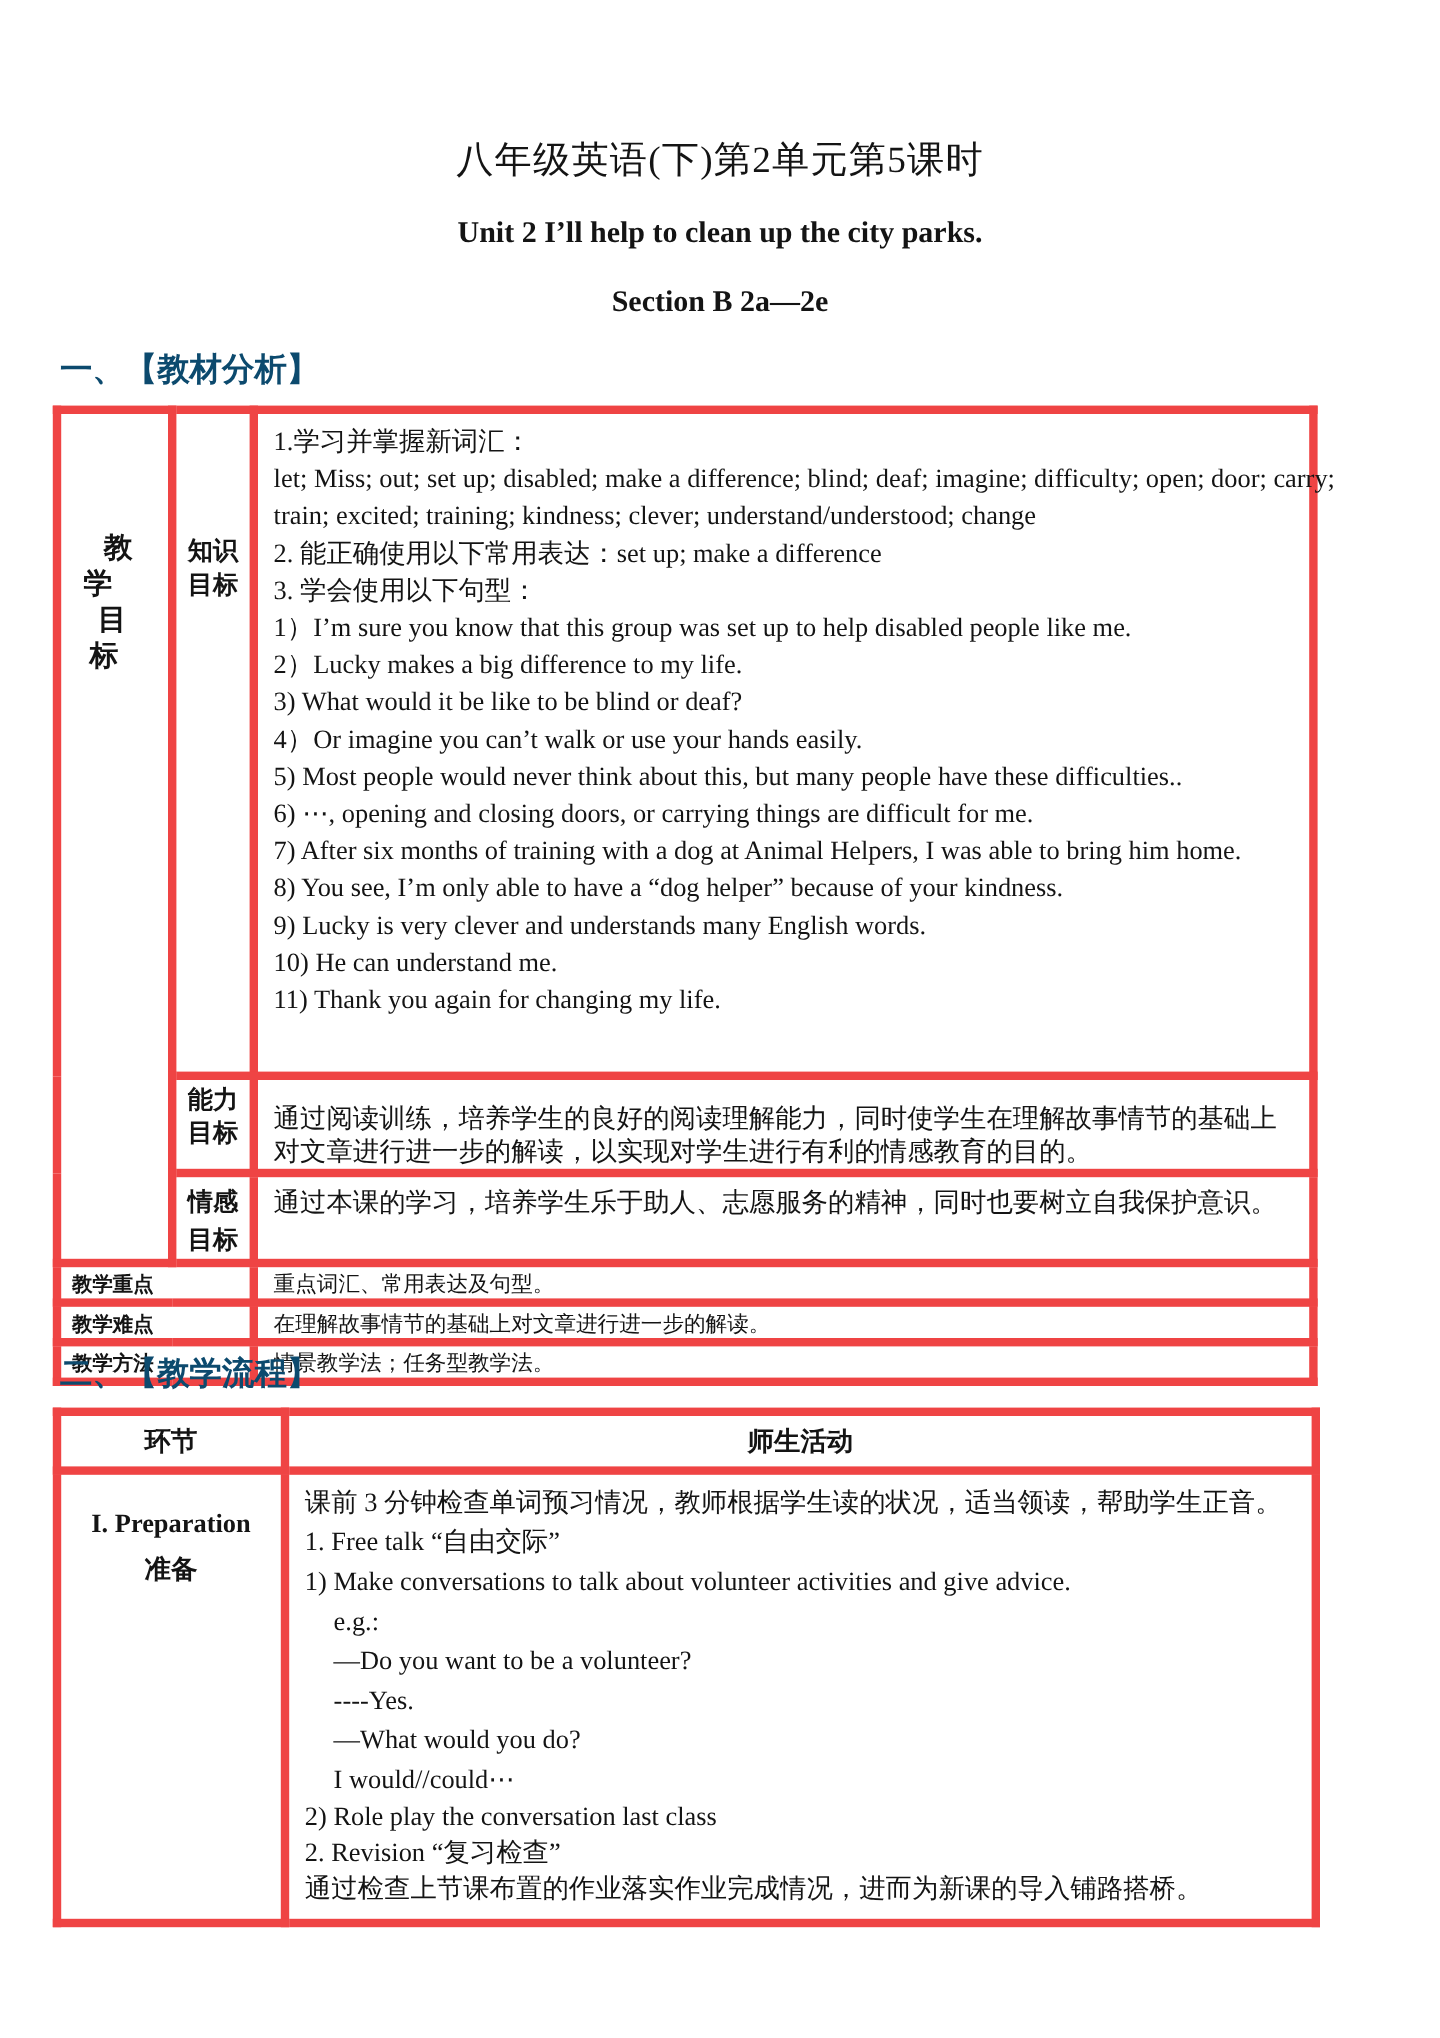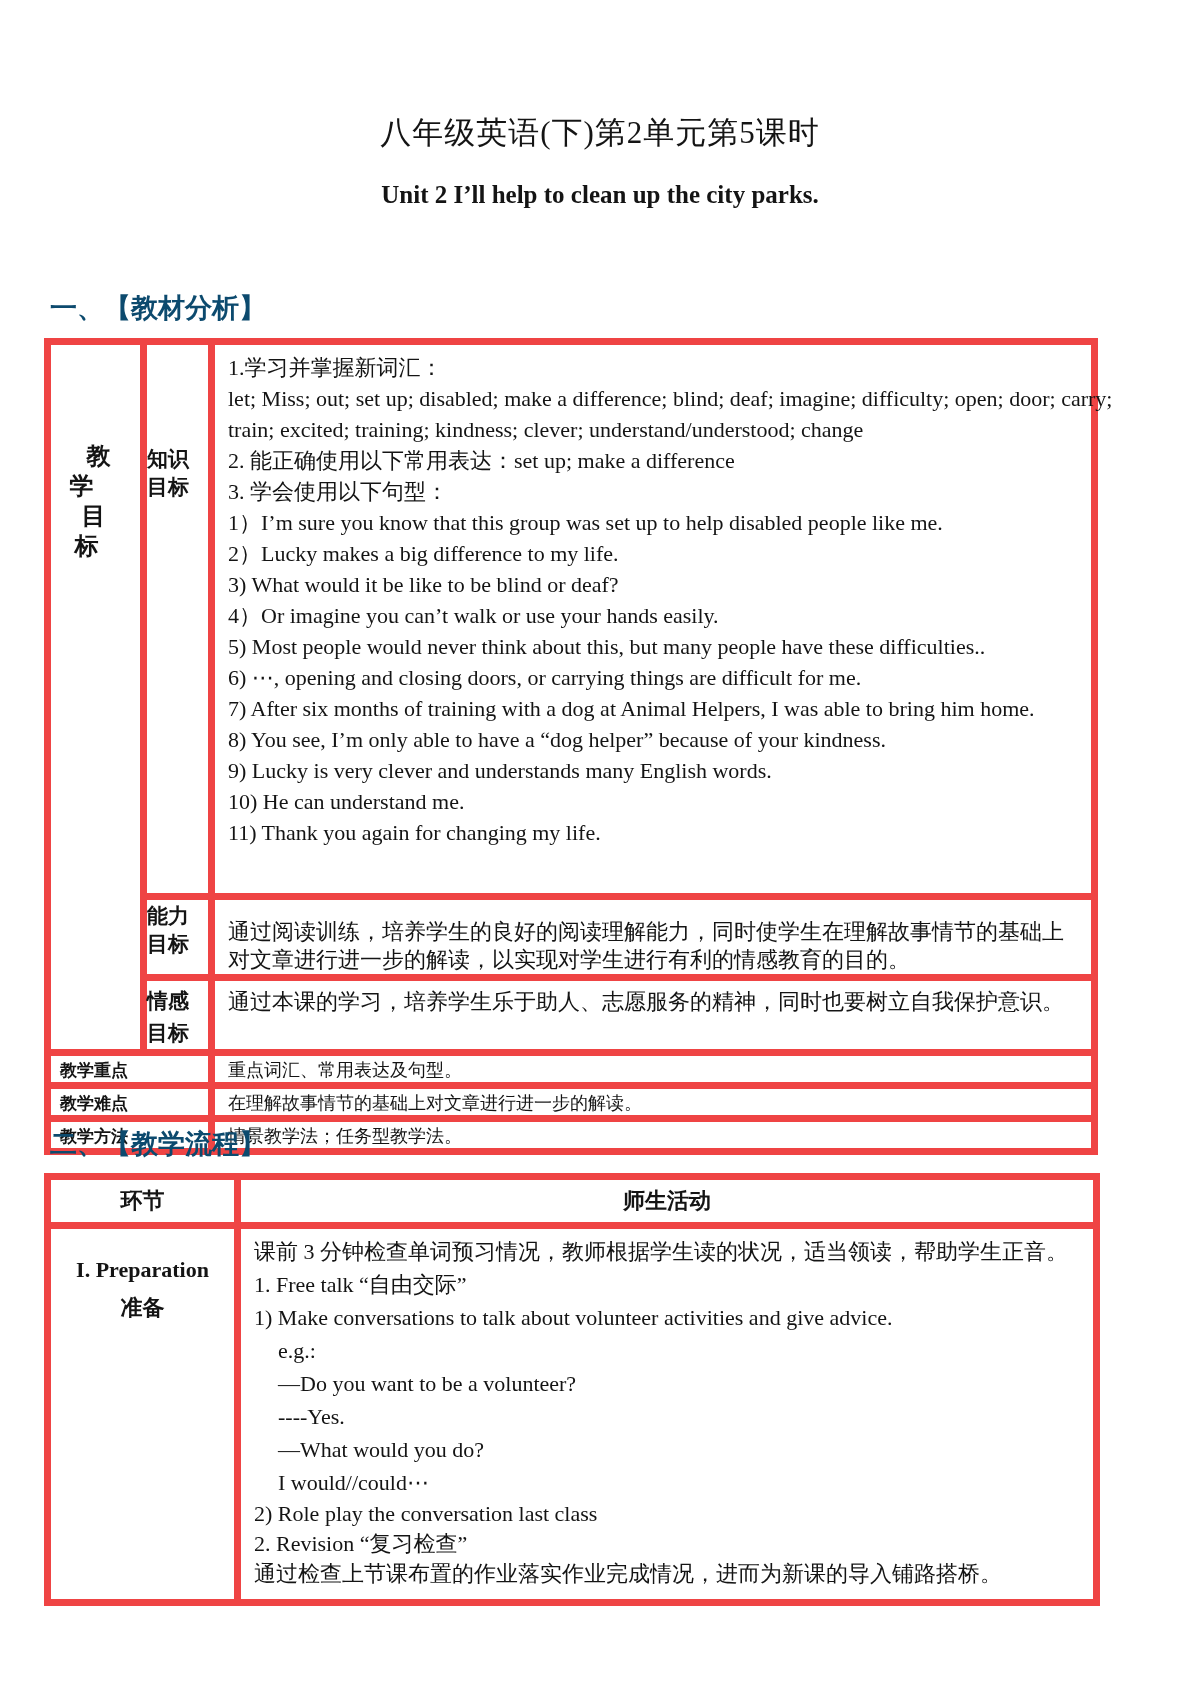--- a/index.html
+++ b/index.html
@@ -57,21 +57,21 @@
   }
   .goal-cell span { display: block; }
   .goal-cell span:nth-child(1) { transform: translateX(3px); }
   .goal-cell span:nth-child(2) { transform: translateX(-14px); }
   .goal-cell span:nth-child(3) { transform: translateX(-2px); }
   .goal-cell span:nth-child(4) { transform: translateX(-9px); }
 
   .sub-lbl {
     font-family: "DejaVu Sans", sans-serif;
     font-weight: bold; font-size: 21px;
-    line-height: 28px;
+    text-align: center; line-height: 28px;
   }
   .sub-lbl.k { padding-top: 100px; }
   .sub-lbl.a { padding-top: 2px; }
   .sub-lbl.e { padding-top: 4px; line-height: 32px; }
 
   .k-content { padding: 7px 8px 0 13px; font-size: 22px; }
   .k-content div { line-height: 31px; white-space: nowrap; }
 
   .a-text { padding: 18px 10px 0 13px; font-size: 22px; line-height: 28px; }
   .e-text { padding: 5px 10px 0 13px; font-size: 22px; line-height: 31px; }
@@ -100,20 +100,21 @@
   .acts .pt { line-height: 30px; }
   .acts .ind { padding-left: 24px; }
 </style>
 </head>
 <body>
 
 <div class="page">
 
   <div class="doc-title center">八年级英语(下)第2单元第5课时</div>
   <div class="unit-title center">Unit 2 I’ll help to clean up the city parks.</div>
+  <div class="section-title center">Section B 2a—2e</div>
 
   <div class="sec-heading h-analysis">一、【教材分析】</div>
 
   <table id="analysis-table">
     <colgroup>
         <col style="width:96px">
         <col style="width:68px">
         <col>
       </colgroup>
     <tbody>

